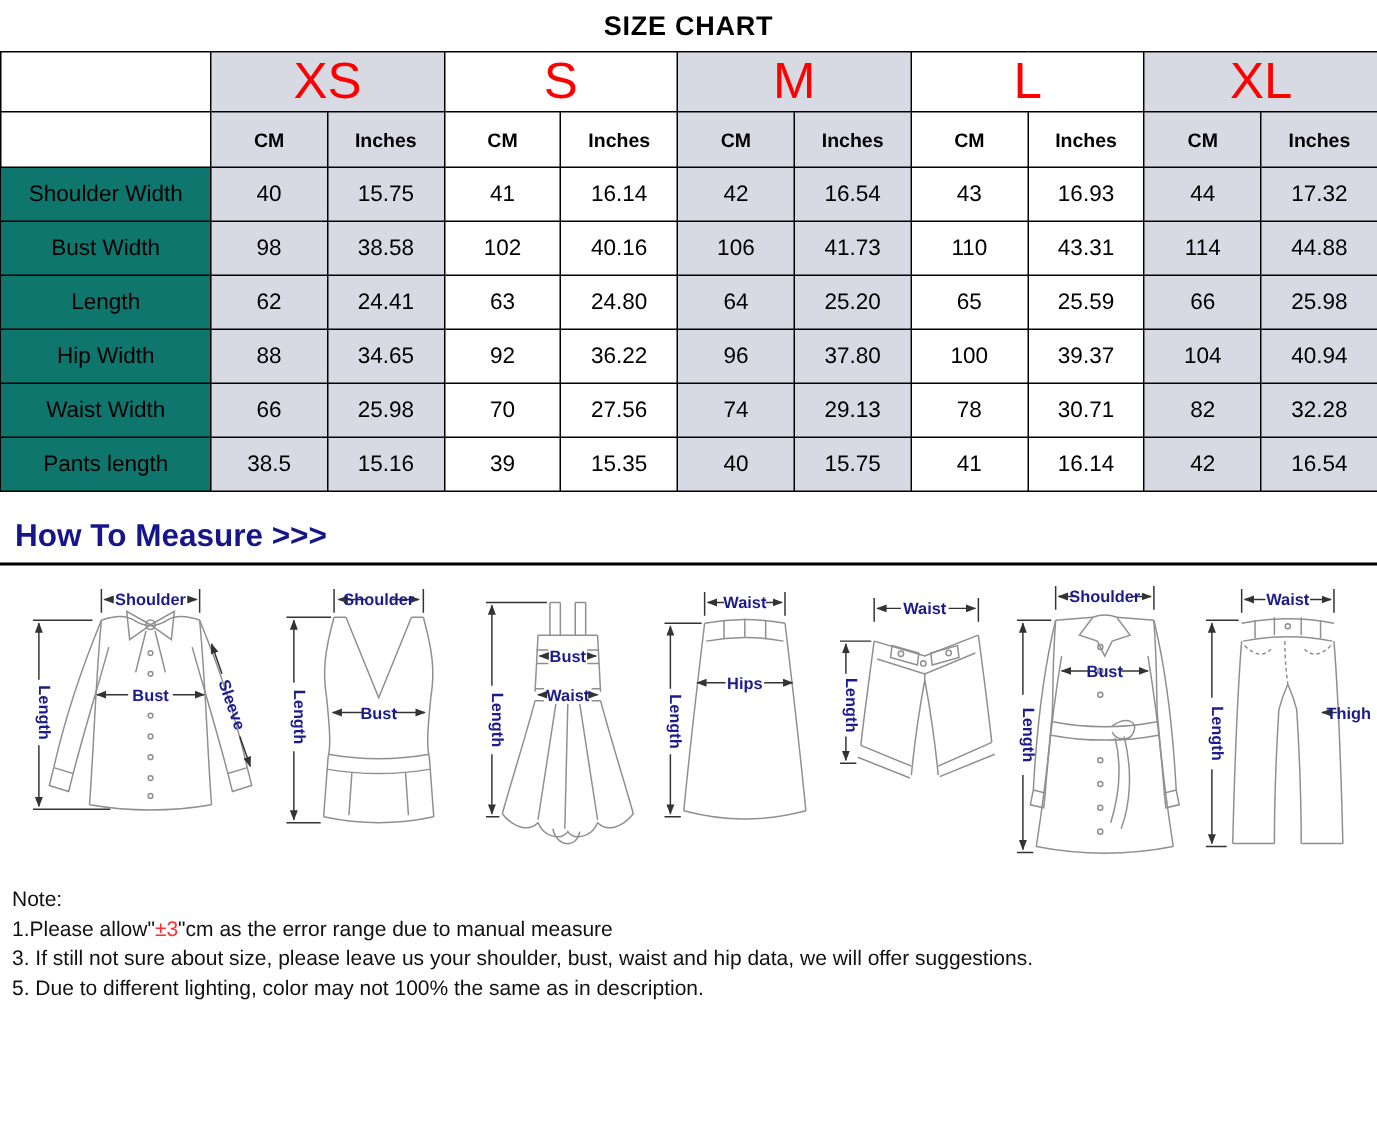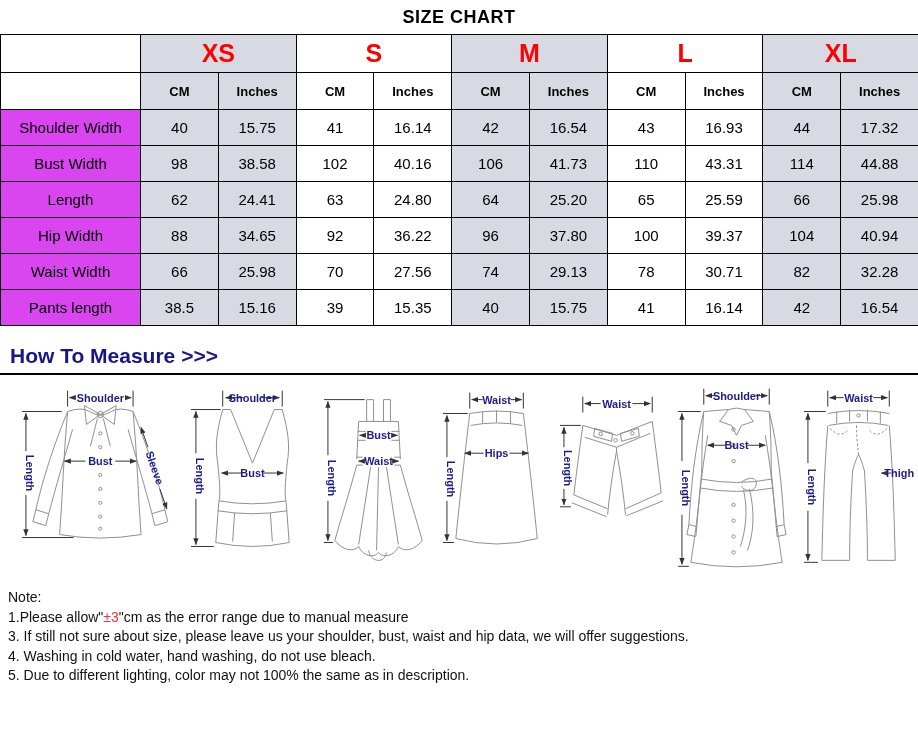--- a/index.html
+++ b/index.html
@@ -5,24 +5,24 @@
   * { box-sizing: border-box; }
   html,body { margin:0; padding:0; }
   body {
     width:918px; height:751px; background:#fff; overflow:hidden;
     font-family:"Liberation Sans", sans-serif; color:#000;
   }
   .title { text-align:center; font-size:18px; font-weight:bold; letter-spacing:.5px; padding:7px 16px 6px; }
 
   table.size-chart { border-collapse:collapse; table-layout:fixed; width:918px; }
   table.size-chart th, table.size-chart td { border:1px solid #000; text-align:center; vertical-align:middle; padding:0; }
-  tr.size-row th { height:38px; font-size:25px; font-weight:bold; color:#ff0000; }
+  tr.size-row th { height:38px; font-size:34px; font-weight:normal; color:#ff0000; }
   tr.unit-row th { height:37px; font-size:13px; font-weight:bold; color:#000; }
   tr.data-row td { height:36px; font-size:15px; }
-  td.rowlabel { font-size:13.5px; background:#d946ef; }
+  td.rowlabel { font-size:13.5px; background:#0f766e; }
   .g { background:#d7dae2; }
   .w { background:#fff; }
   th.corner { background:#fff; }
 
   .measure-head { color:#16158a; font-weight:bold; font-size:21px; margin:18px 0 5px 10px; }
   .rule { height:2px; background:#000; width:918px; }
 
   .diagrams { display:flex; justify-content:space-between; align-items:flex-start; padding:8px 3px 0 16px; height:205px; }
   svg text { font-family:"Liberation Sans", sans-serif; }
   .lb { fill:#1b1b8c; font-size:11px; font-weight:bold; text-anchor:middle; }
@@ -347,15 +347,14 @@
     <line class="dl" x1="10" y1="128" x2="10" y2="178" marker-end="url(#ah)"></line>
     <text class="lb" x="10" y="104" transform="rotate(90 10 104)">Length</text>
   </svg>
 
 </div>
 
 <div class="notes">
   <div>Note:</div>
   <div><span>1.Please allow"</span><span class="red">±3</span><span>"cm as the error range due to manual measure</span></div>
   <div>3. If still not sure about size, please leave us your shoulder, bust, waist and hip data, we will offer suggestions.</div>
-  <div>4. Washing in cold water, hand washing, do not use bleach.</div>
   <div>5. Due to different lighting, color may not 100% the same as in description.</div>
 </div>
 
 </body></html>

